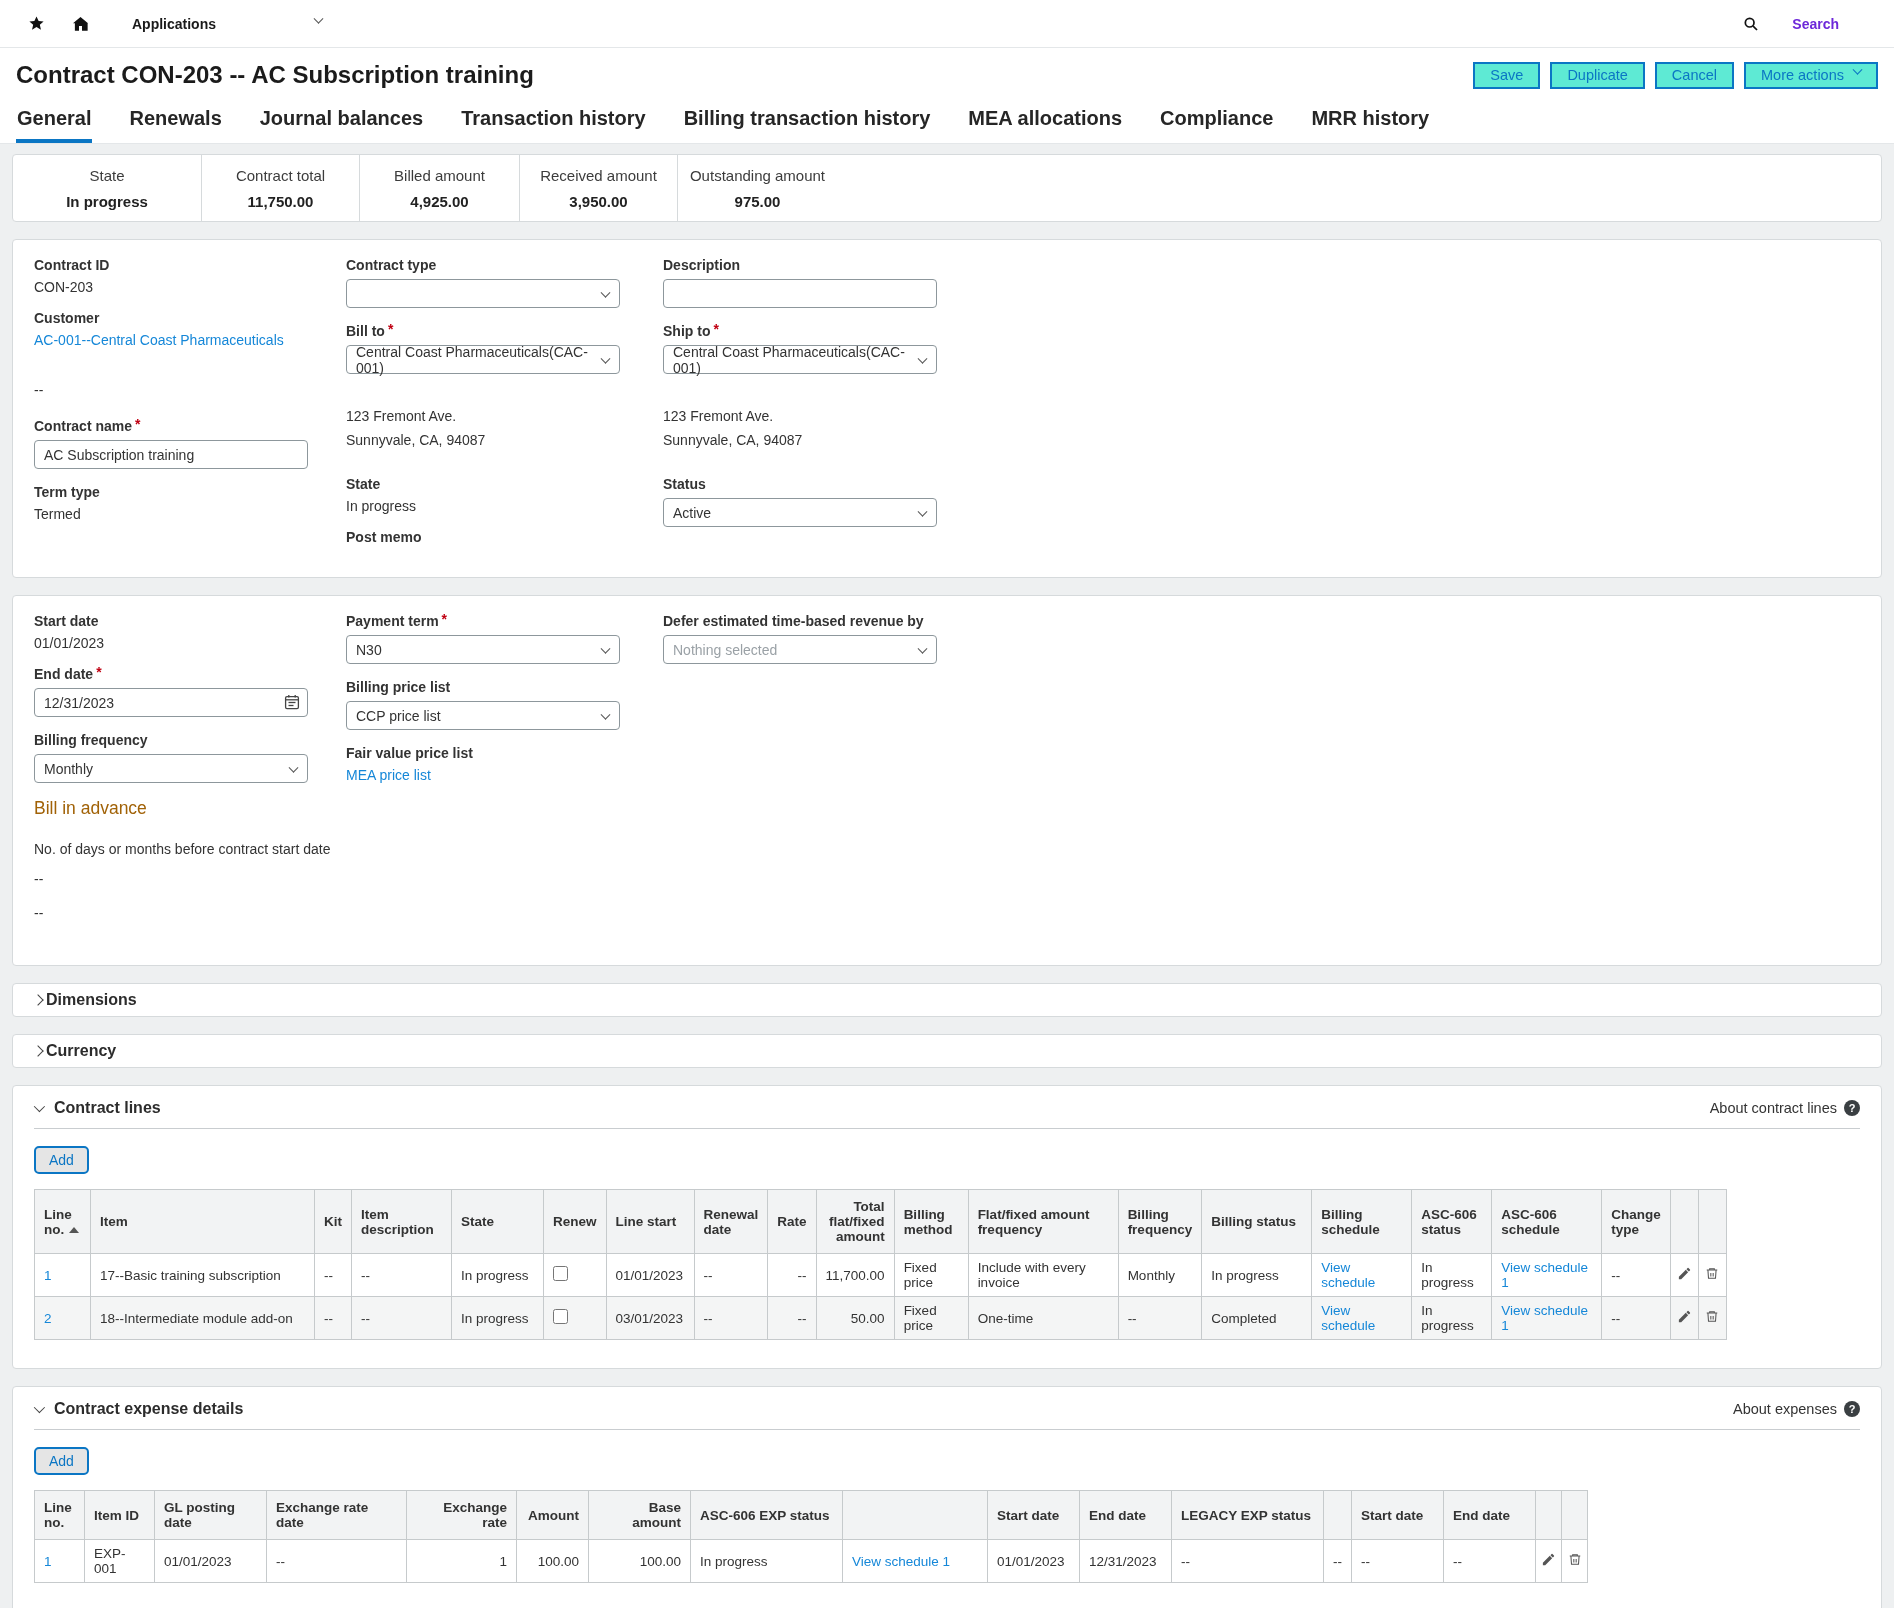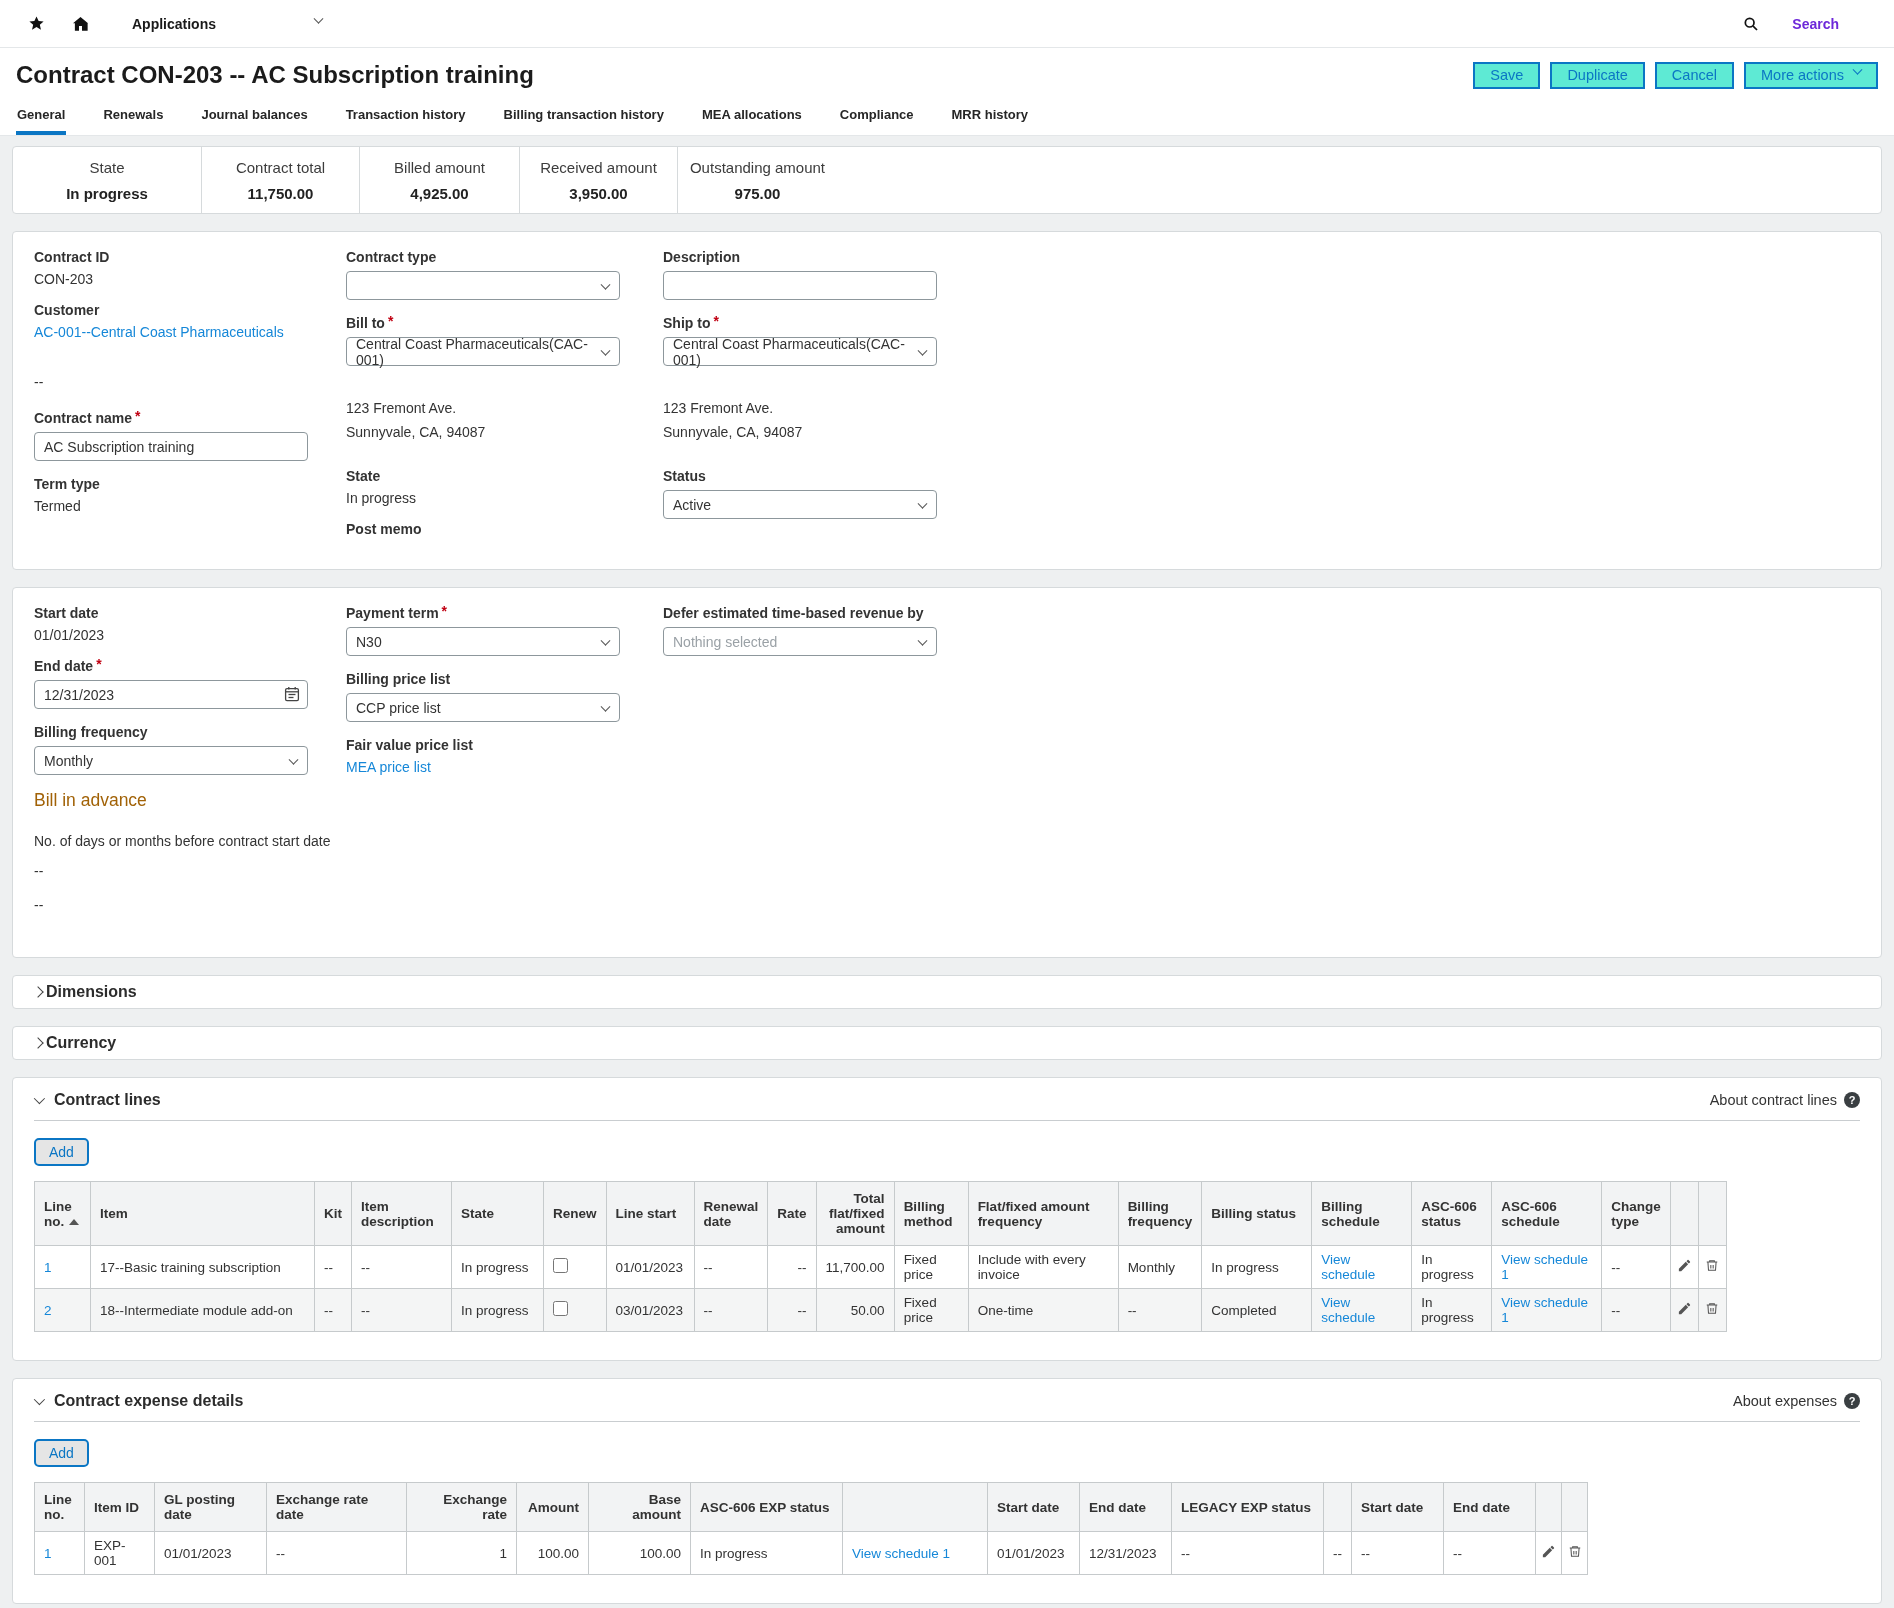--- a/index.html
+++ b/index.html
@@ -27,21 +27,21 @@
   .page-title { margin:0; font-size:24px; font-weight:700; color:#1b1b1b; }
   .actions { margin-left:auto; display:flex; gap:10px; }
   .btn {
     background:#5eead4; border:2px solid #0b76c4; color:#0b76c4;
     border-radius:0; font-size:14.5px; padding:3px 15px 4px;
     display:flex; align-items:center; gap:10px; cursor:pointer; font-family:inherit;
   }
   .btn .chev { position:static; border-color:#0b76c4; }
   
   .tabs { background:#fff; display:flex; gap:36px; padding:4px 16px 0; border-bottom:1px solid #e4e7e9; }
-  .tab { font-size:13px; font-weight:700; color:#262626; padding:10px 1px 9px; border-bottom:4px solid transparent; cursor:pointer; white-space:nowrap; }
+  .tab { font-size:20px; font-weight:700; color:#262626; padding:10px 1px 9px; border-bottom:4px solid transparent; cursor:pointer; white-space:nowrap; }
   .tab.active { border-bottom-color:#0b76c4; }
   
   .content { padding:10px 12px 28px; display:flex; flex-direction:column; gap:17px; }
   .card { background:#fff; border:1px solid #d6dadc; border-radius:4px; }
   
   .summary { display:flex; align-items:stretch; height:68px; }
   .sum-cell { display:flex; flex-direction:column; justify-content:center; align-items:center; gap:9px; padding:0 8px; }
   .sum-cell + .sum-cell { border-left:1px solid #d6dadc; }
   .sum-label { font-size:15px; color:#3c3c3c; }
   .sum-value { font-size:15px; font-weight:700; color:#222; }

